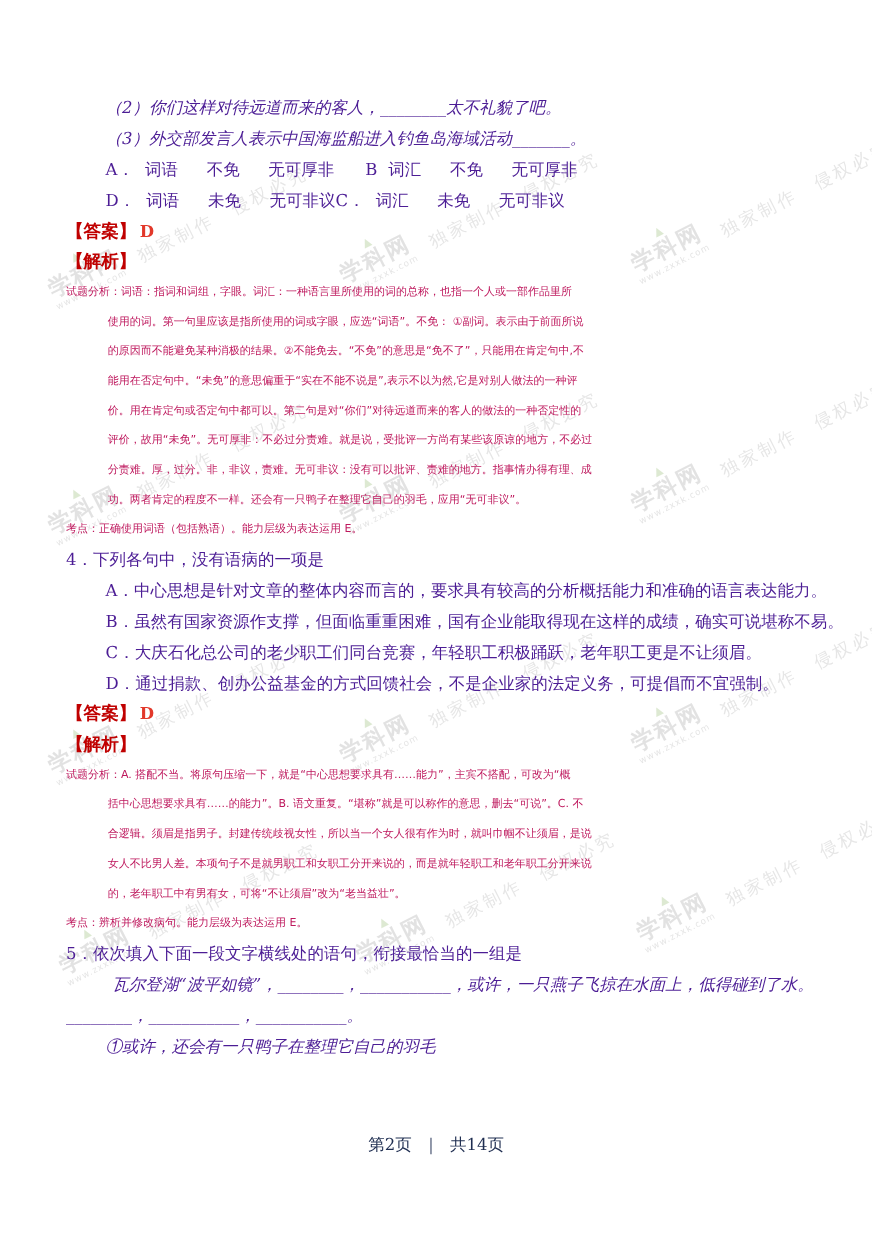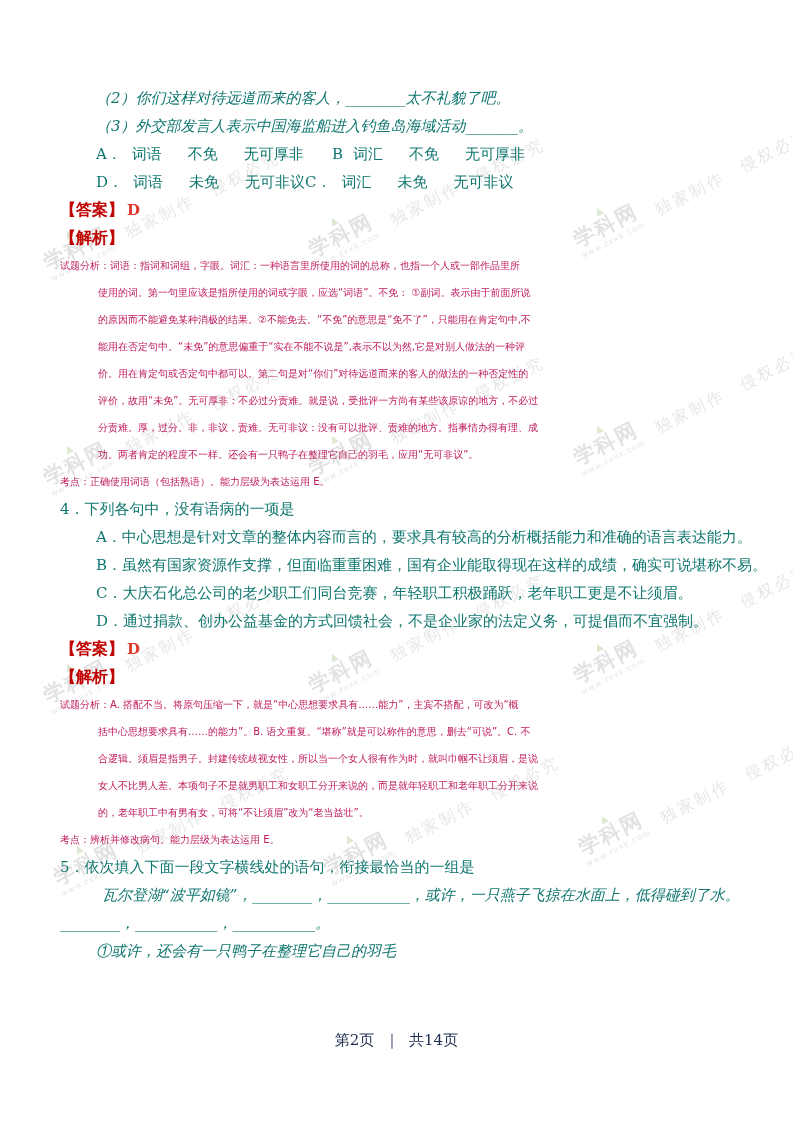--- a/index.html
+++ b/index.html
@@ -13,21 +13,21 @@
   }
   .content{
     position:relative;
     z-index:2;
     padding:84px 40px 0 60px;
   }
   .line{
     line-height:28px;
     font-size:15px;
     white-space:nowrap;
-    color:#0f766e;
+    color:#4c1d95;
   }
   .kai{ font-style:italic; }
   .ind{ margin-left:36px; }          
   .hang{ margin-left:38px; }         
   .firstind{ text-indent:42px; }     
   .opt-row{ display:flex;align-items:center; }
   .opt-a{ width:236px; }
   .opt .lbl{ margin-right:10px; }
   .opt .w{ margin-right:26px; }
   .opt .w:last-child{ margin-right:0; }

